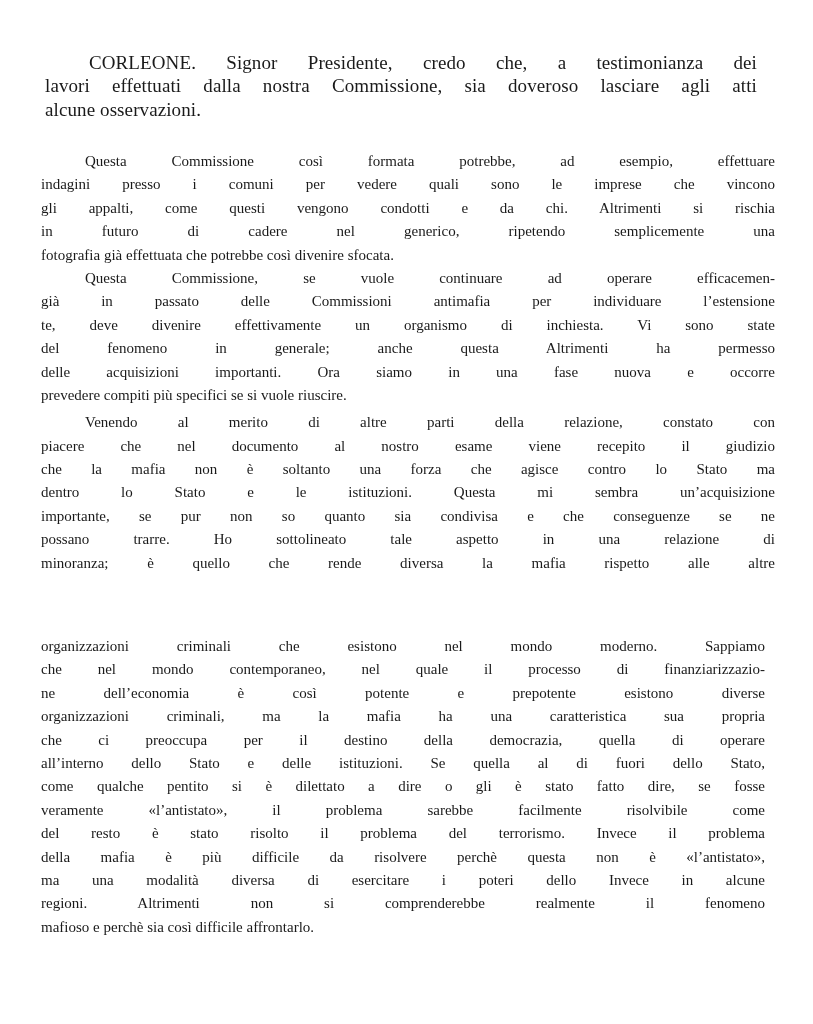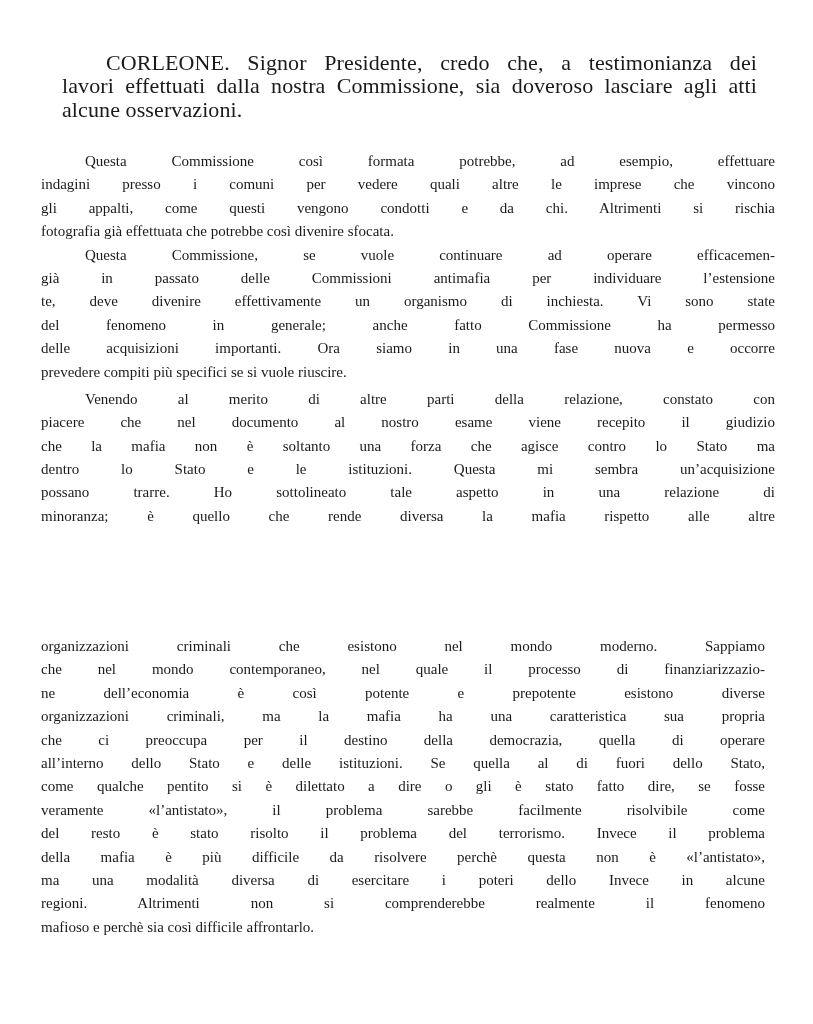--- a/index.html
+++ b/index.html
@@ -8,55 +8,57 @@
     font-family: "Liberation Serif", "DejaVu Serif", serif; color: #1a1a1a;
   }
   .block { position: absolute; }
   .line {
     display: block; white-space: nowrap; height: 23.4px; line-height: 23.4px;
     font-size: 15px; text-align: justify; text-align-last: justify;
   }
   .line.last { text-align-last: left; }
   .line.indent { text-indent: 44px; }
   #top-block { left: 45px; top: 51px; width: 712px; }
-  #top-block .line { font-size: 22px; letter-spacing: 0.1px; margin-left: 17px; }
+  #top-block .line { font-size: 19px; letter-spacing: 0.1px; }
   #mid-block { left: 41px; top: 150px; width: 734px; }
   #bottom-block { left: 41px; top: 635px; width: 724px; font-family: Liberation Serif, serif; }
   .gap { height: 4px; }
 </style>
 </head>
 <body>
 
 <div id="top-block" class="block">
   <span class="line indent">CORLEONE. Signor Presidente, credo che, a testimonianza dei</span>
   <span class="line">lavori effettuati dalla nostra Commissione, sia doveroso lasciare agli atti</span>
   <span class="line last">alcune osservazioni.</span>
 </div>
 
 <div id="mid-block" class="block">
   <div>
     <span class="line indent">Questa Commissione così formata potrebbe, ad esempio, effettuare</span>
-    <span class="line">indagini presso i comuni per vedere quali altre le imprese che vincono</span>
+    <span class="line">indagini presso i comuni per vedere quali sono le imprese che vincono</span>
     <span class="line">gli appalti, come questi vengono condotti e da chi. Altrimenti si rischia</span>
+    <span class="line">in futuro di cadere nel generico, ripetendo semplicemente una</span>
     <span class="line last">fotografia già effettuata che potrebbe così divenire sfocata.</span>
   </div>
   <div>
     <span class="line indent">Questa Commissione, se vuole continuare ad operare efficacemen-</span>
     <span class="line">già in passato delle Commissioni antimafia per individuare l’estensione</span>
     <span class="line">te, deve divenire effettivamente un organismo di inchiesta. Vi sono state</span>
-    <span class="line">del fenomeno in generale; anche fatto Commissione ha permesso</span>
+    <span class="line">del fenomeno in generale; anche questa Altrimenti ha permesso</span>
     <span class="line">delle acquisizioni importanti. Ora siamo in una fase nuova e occorre</span>
     <span class="line last">prevedere compiti più specifici se si vuole riuscire.</span>
   </div>
   <div class="gap"></div>
   <div>
     <span class="line indent">Venendo al merito di altre parti della relazione, constato con</span>
     <span class="line">piacere che nel documento al nostro esame viene recepito il giudizio</span>
     <span class="line">che la mafia non è soltanto una forza che agisce contro lo Stato ma</span>
     <span class="line">dentro lo Stato e le istituzioni. Questa mi sembra un’acquisizione</span>
+    <span class="line">importante, se pur non so quanto sia condivisa e che conseguenze se ne</span>
     <span class="line">possano trarre. Ho sottolineato tale aspetto in una relazione di</span>
     <span class="line">minoranza; è quello che rende diversa la mafia rispetto alle altre</span>
   </div>
 </div>
 
 <div id="bottom-block" class="block">
   <span class="line">organizzazioni criminali che esistono nel mondo moderno. Sappiamo</span>
   <span class="line">che nel mondo contemporaneo, nel quale il processo di finanziarizzazio-</span>
   <span class="line">ne dell’economia è così potente e prepotente esistono diverse</span>
   <span class="line">organizzazioni criminali, ma la mafia ha una caratteristica sua propria</span>

